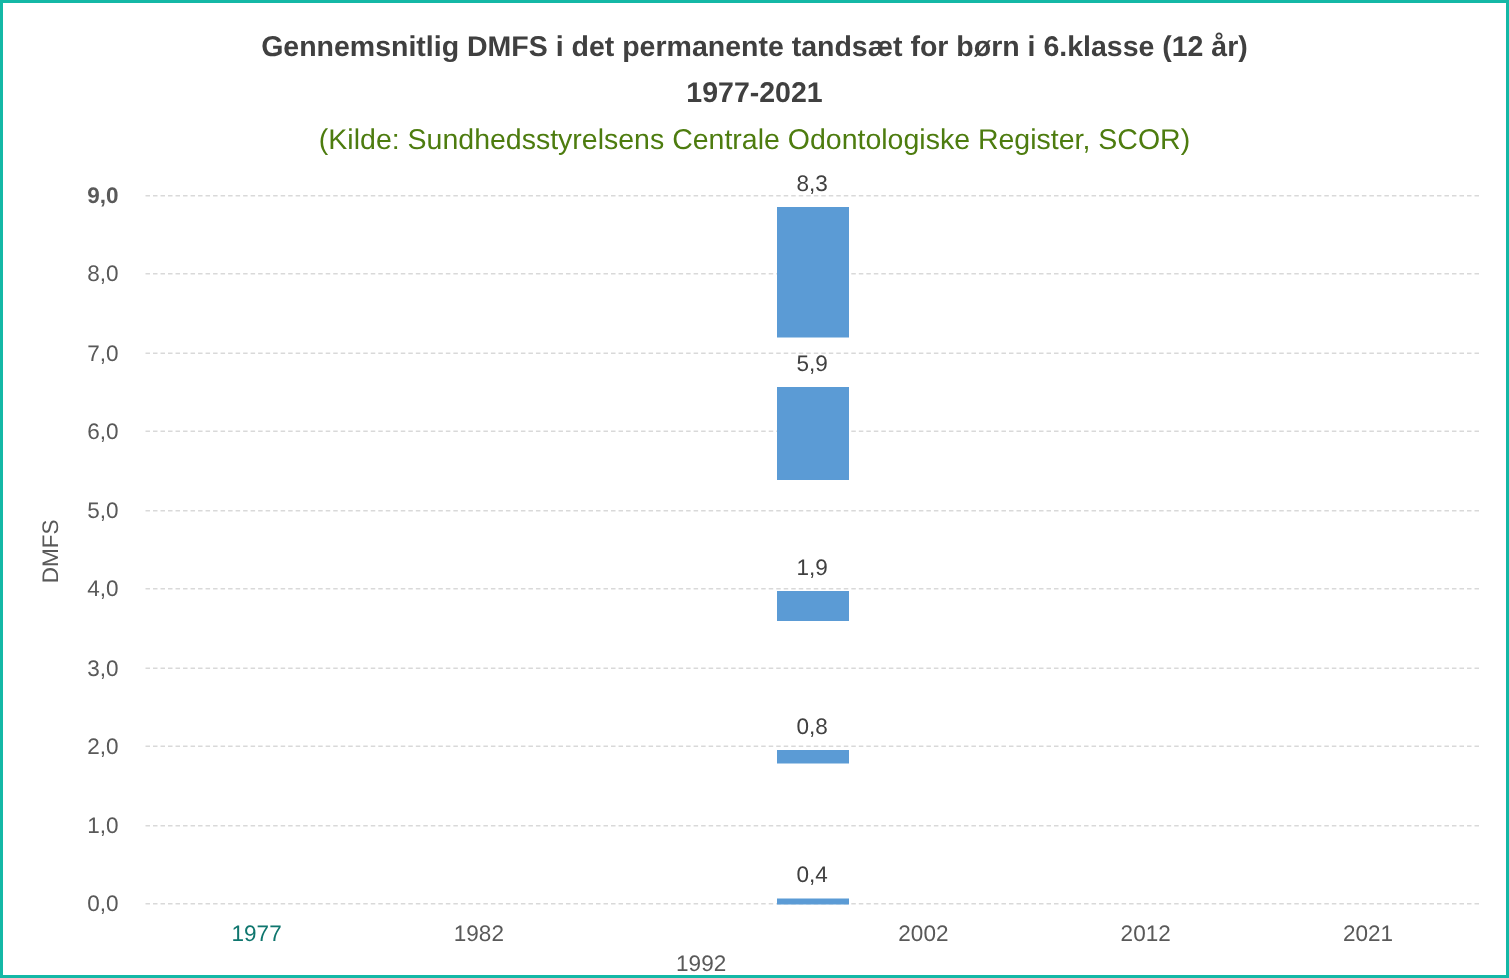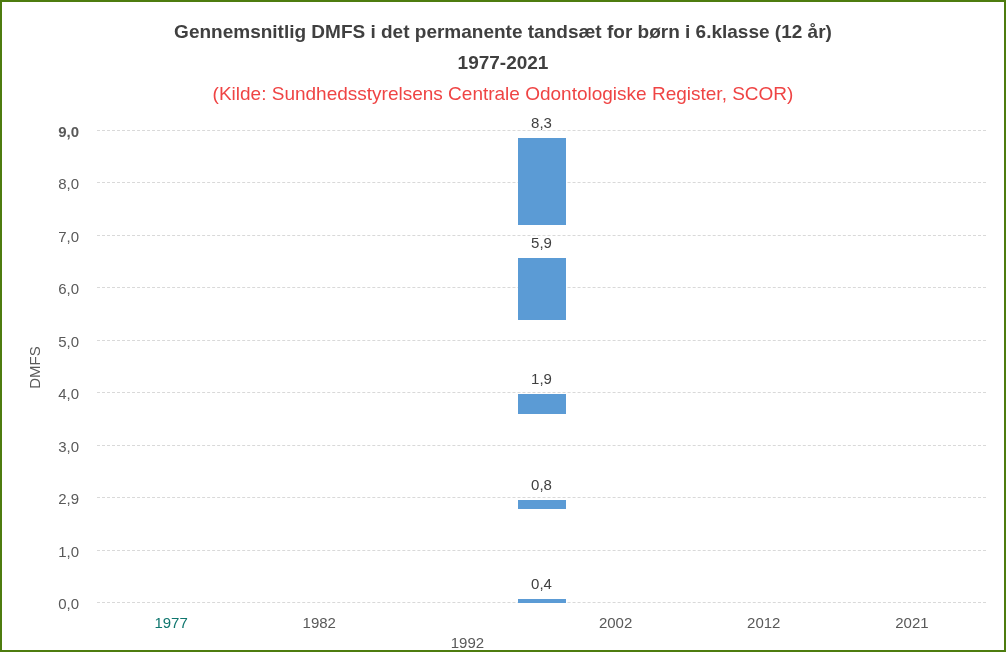--- a/index.html
+++ b/index.html
@@ -6,42 +6,42 @@
     margin: 0;
     padding: 0;
     background: #ffffff;
   }
   #canvas {
     position: relative;
     width: 1006px;
     height: 652px;
     box-sizing: border-box;
     background: #ffffff;
-    border: 2px solid #4d7c0f;
+    border: 2px solid #14b8a6;
     font-family: "Liberation Sans", sans-serif;
     overflow: hidden;
   }
   #titles {
     position: absolute;
     top: 14px;
     left: 0;
     width: 100%;
     text-align: center;
   }
   .title-line {
     font-size: 19px;
     font-weight: bold;
     line-height: 31px;
     color: #404040;
   }
   .subtitle-line {
     font-size: 19px;
     font-weight: normal;
     line-height: 31px;
-    color: #ef4444;
+    color: #4d7c0f;
   }
   #ylabel-wrap {
     position: absolute;
     left: 20px;
     top: 129px;
     width: 24px;
     height: 472px;
     display: flex;
     align-items: center;
     justify-content: center;
@@ -136,21 +136,21 @@
     <div class="subtitle-line">(Kilde: Sundhedsstyrelsens Centrale Odontologiske Register, SCOR)</div>
   </div>
 
   <div id="ylabel-wrap">
     <span>DMFS</span>
   </div>
 
   <div id="yaxis">
       <div class="ytick" style="bottom: 0%; color: rgb(89, 89, 89);">0,0</div>
       <div class="ytick" style="bottom: 11.1111%; color: rgb(89, 89, 89);">1,0</div>
-      <div class="ytick" style="bottom: 22.2222%; color: rgb(89, 89, 89);">2,9</div>
+      <div class="ytick" style="bottom: 22.2222%; color: rgb(89, 89, 89);">2,0</div>
       <div class="ytick" style="bottom: 33.3333%; color: rgb(89, 89, 89); margin-left: 43px;">3,0</div>
       <div class="ytick" style="bottom: 44.4444%; color: rgb(89, 89, 89);">4,0</div>
       <div class="ytick" style="bottom: 55.5556%; color: rgb(89, 89, 89);">5,0</div>
       <div class="ytick" style="bottom: 66.6667%; color: rgb(89, 89, 89);">6,0</div>
       <div class="ytick" style="bottom: 77.7778%; color: rgb(89, 89, 89);">7,0</div>
       <div class="ytick" style="bottom: 88.8889%; color: rgb(89, 89, 89);">8,0</div>
       <div class="ytick" style="bottom: 100%; color: rgb(89, 89, 89); font-weight: bold;">9,0</div>
     </div>
 
   <div id="plot">

